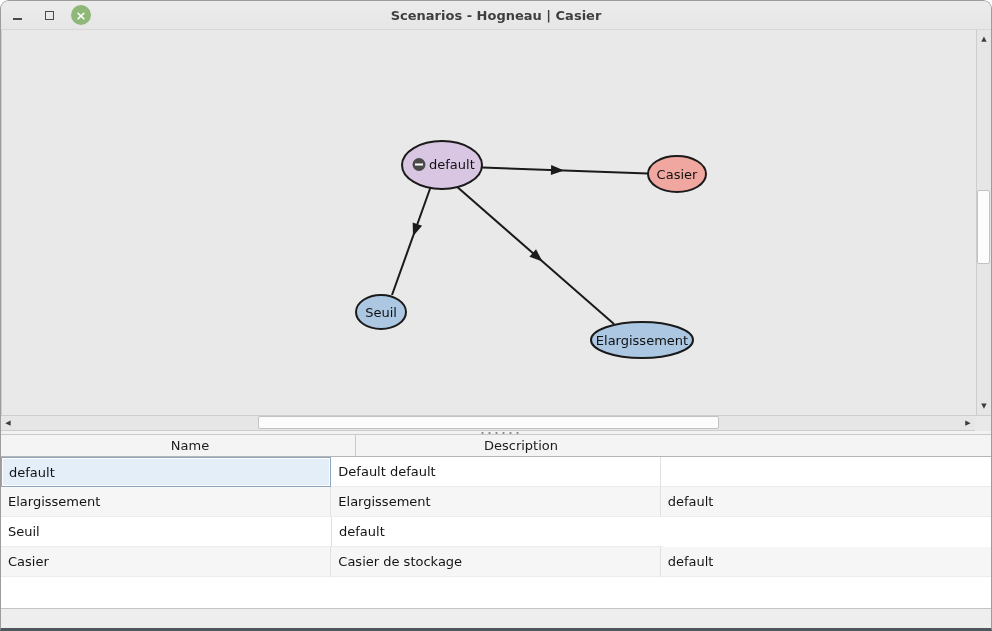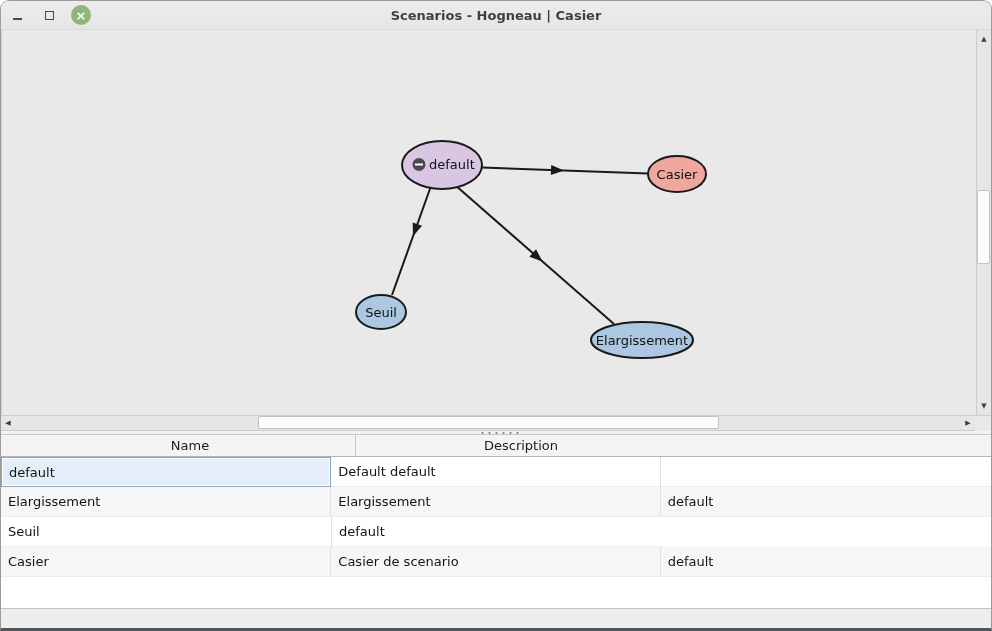--- a/index.html
+++ b/index.html
@@ -210,21 +210,21 @@
       <div class="td col-name">Elargissement</div>
       <div class="td col-desc">Elargissement</div>
       <div class="td col-parent">default</div>
     </div>
     <div class="tr">
       <div class="td col-name">Seuil</div>
       <div class="td col-parent">default</div>
     </div>
     <div class="tr alt">
       <div class="td col-name">Casier</div>
-      <div class="td col-desc">Casier de scenario</div>
+      <div class="td col-desc">Casier de stockage</div>
       <div class="td col-parent">default</div>
     </div>
     <div class="table-filler"></div>
   </div>
 
   <div class="status-bar"></div>
 
 </div>
 
 </body></html>

